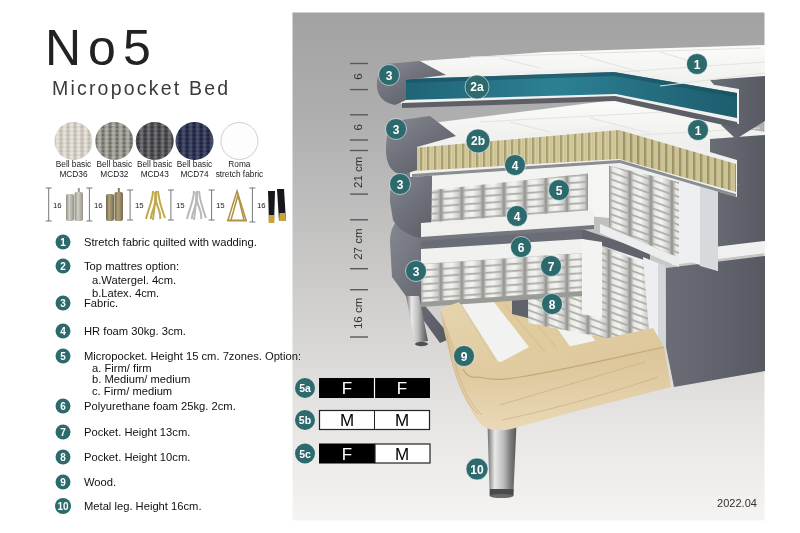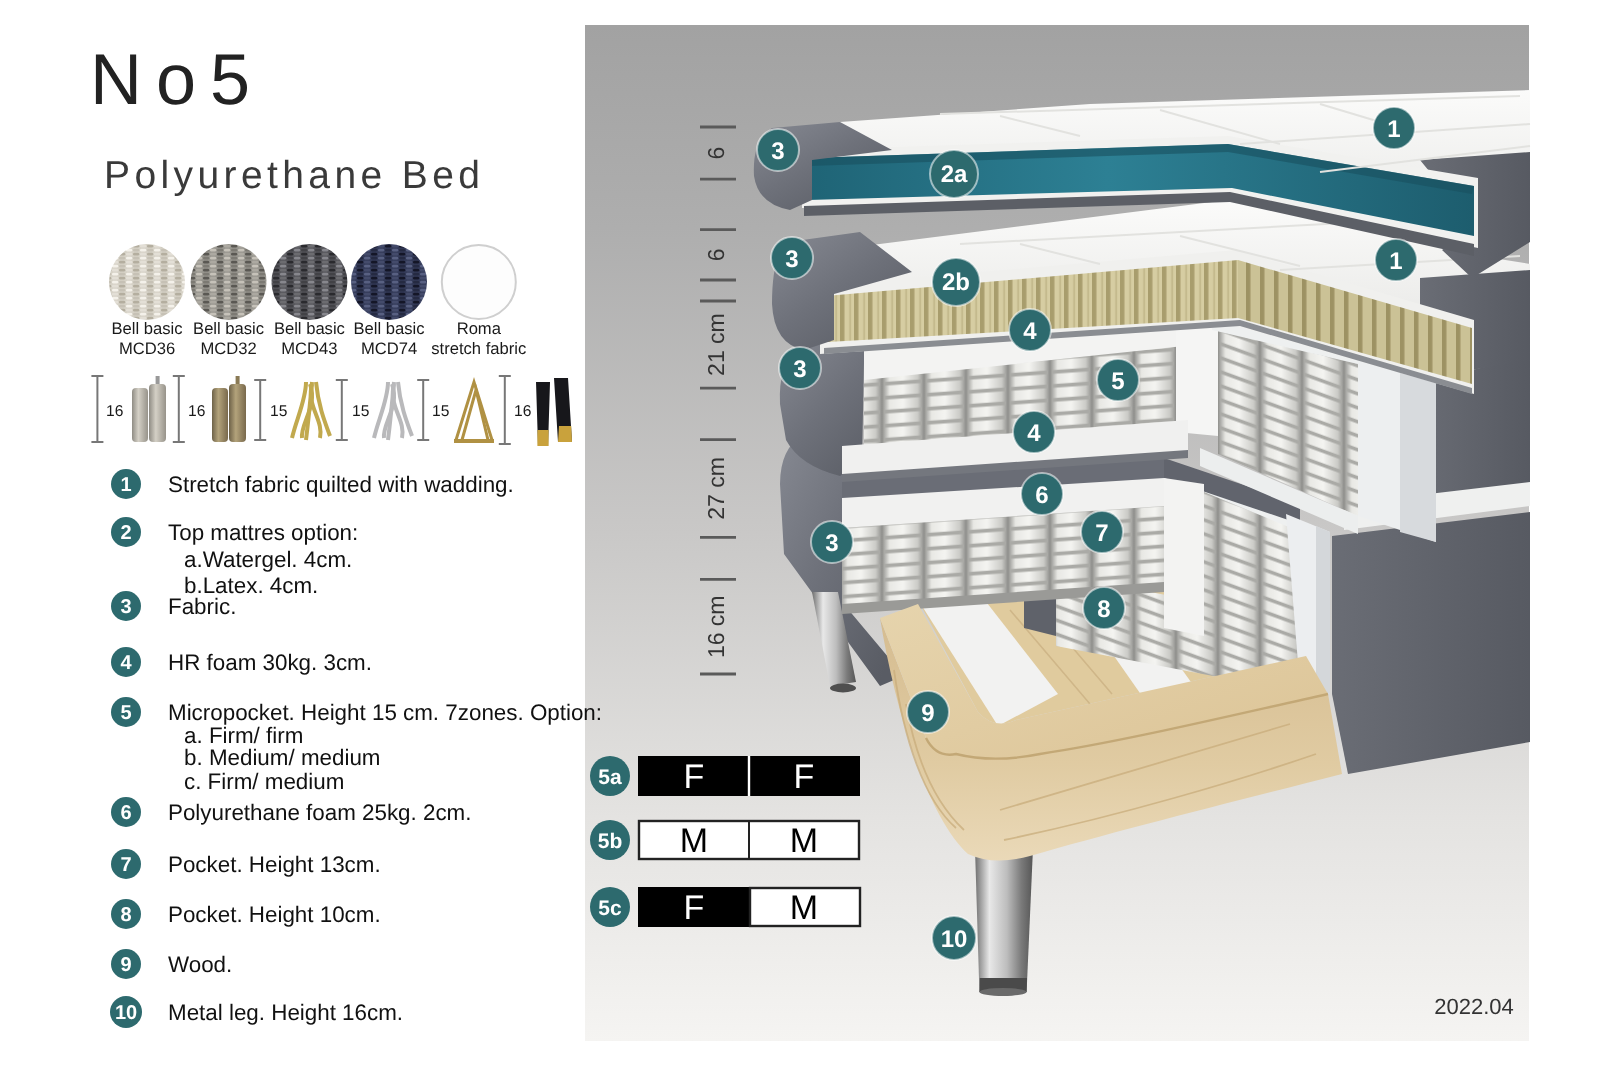--- a/index.html
+++ b/index.html
@@ -274,23 +274,23 @@
       <text x="416" y="275.5">3</text>
       <text x="552" y="308.5">8</text>
       <text x="464" y="360.5">9</text>
       <text x="477" y="473.5">10</text>
     </g>
   </g>
 
   <text x="737" y="507" font-size="11" fill="#333" text-anchor="middle" font-family="Liberation Sans, sans-serif">2022.04</text>
 </svg>
 
-<div class="abs" style="left:45px;top:19px;font-size:36px;color:#222;letter-spacing:7px;">No5</div>
-
-<div class="abs" style="left:52px;top:77px;font-size:19.5px;color:#3a3a3a;letter-spacing:2.2px;">Polyurethane Bed</div>
+<div class="abs" style="left:45px;top:19px;font-size:50px;color:#222;letter-spacing:7px;">No5</div>
+
+<div class="abs" style="left:52px;top:77px;font-size:19.5px;color:#3a3a3a;letter-spacing:2.2px;">Micropocket Bed</div>
 
 <svg class="abs" style="left:0;top:0" width="300" height="533" viewBox="0 0 300 533">
   <defs>
     <pattern id="wv1" patternUnits="userSpaceOnUse" width="7" height="4">
       <rect width="7" height="4" fill="#d6d2c7"></rect>
       <rect x="0" y="0.4" width="3.1" height="1.4" rx="0.7" fill="#f4f1ea"></rect>
       <rect x="3.5" y="2.4" width="3.1" height="1.4" rx="0.7" fill="#b4ae9f"></rect>
       <rect x="3.5" y="0.4" width="3.1" height="1.4" rx="0.7" fill="#b4ae9f" opacity="0.45"></rect>
       <rect x="0" y="2.4" width="3.1" height="1.4" rx="0.7" fill="#f4f1ea" opacity="0.45"></rect>
     </pattern>

